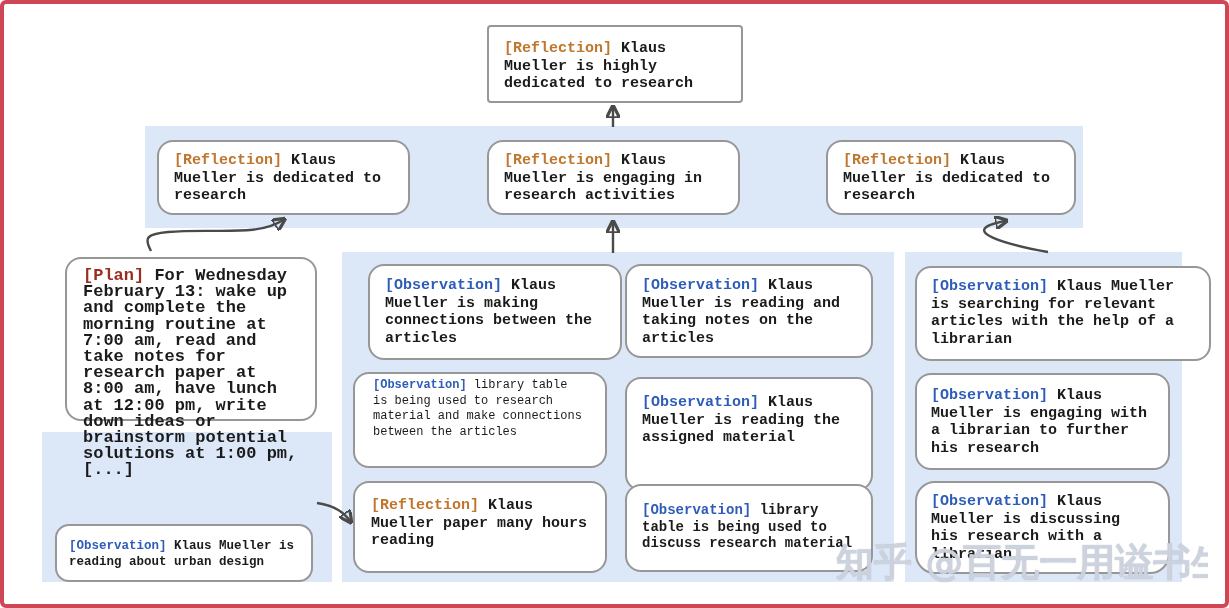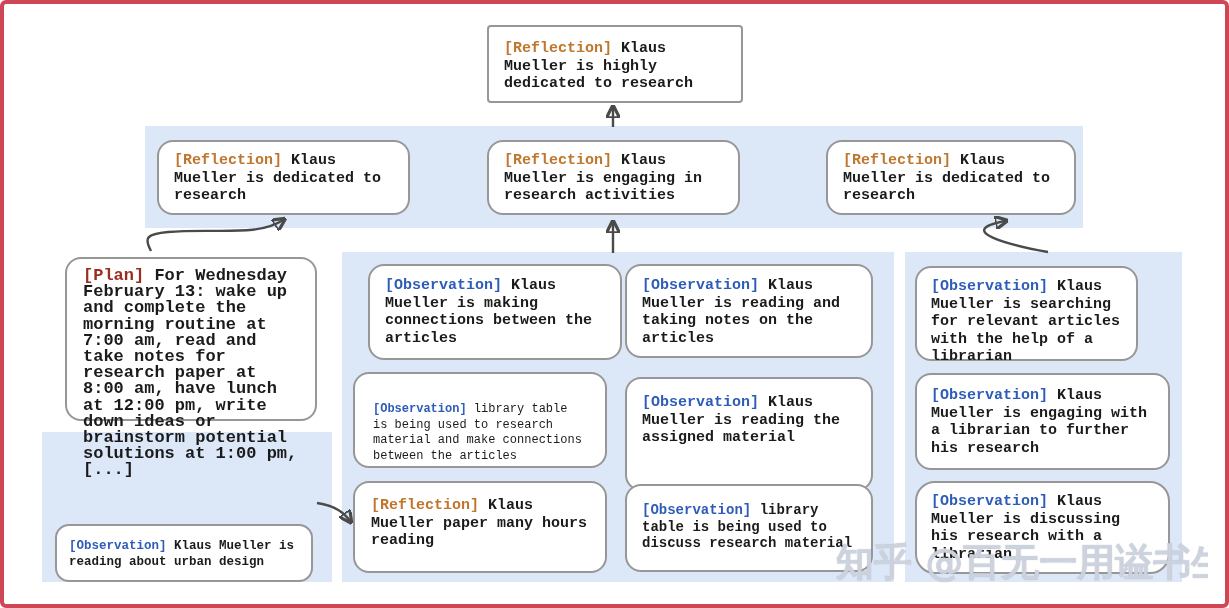--- a/index.html
+++ b/index.html
@@ -40,28 +40,28 @@
   #node-r1{left:153px;top:136px;width:253px;height:75px;padding:10px 15px;}
   #node-r2{left:483px;top:136px;width:253px;height:75px;padding:10px 15px;}
   #node-r3{left:822px;top:136px;width:250px;height:75px;padding:10px 15px;}
 
   #node-plan{left:61px;top:253px;width:252px;height:164px;font-size:17px;line-height:16.2px;padding:9px 16px;}
 
   #node-obs-gent{left:51px;top:445px;width:258px;height:56px;font-size:12.5px;line-height:16px;padding:11px 12px;border-radius:14px;}
   #node-obs-urban{left:51px;top:520px;width:258px;height:58px;font-size:12.5px;line-height:16px;padding:12px 12px;border-radius:14px;}
 
   #node-a1{left:349px;top:260px;width:254px;height:96px;margin-left:15px;}
-  #node-a2{left:349px;top:368px;width:254px;height:96px;font-size:12px;line-height:15.5px;font-weight:normal;padding:28px 18px;}
+  #node-a2{left:349px;top:368px;width:254px;height:96px;font-size:12px;line-height:15.5px;font-weight:normal;padding:4px 18px;}
   #node-a3{left:349px;top:477px;width:254px;height:92px;padding:14px 16px;}
 
   #node-b1{left:621px;top:260px;width:248px;height:94px;}
   #node-b2{left:621px;top:373px;width:248px;height:114px;padding:15px 15px;}
   #node-b3{left:621px;top:480px;width:248px;height:88px;font-size:14px;line-height:16.5px;padding:16px 15px;}
 
-  #node-c1{left:911px;top:262px;width:223px;height:95px;padding:10px 14px;}
+  #node-c1{left:911px;top:262px;width:296px;height:95px;padding:10px 14px;}
   #node-c2{left:911px;top:369px;width:255px;height:97px;padding:12px 14px;}
   #node-c3{left:911px;top:477px;width:255px;height:93px;padding:10px 14px;border-radius:20px;}
 
   #arrow-layer{position:absolute;left:0;top:0;width:1221px;height:600px;pointer-events:none;}
   #arrow-layer path{stroke:#4a4a4a;stroke-width:2.4;fill:none;}
 
   #watermark{
     position:absolute;left:832px;top:534px;width:372px;height:50px;
     font-family:"DejaVu Sans","Liberation Sans",sans-serif;
     font-weight:bold;font-size:38px;line-height:48px;

